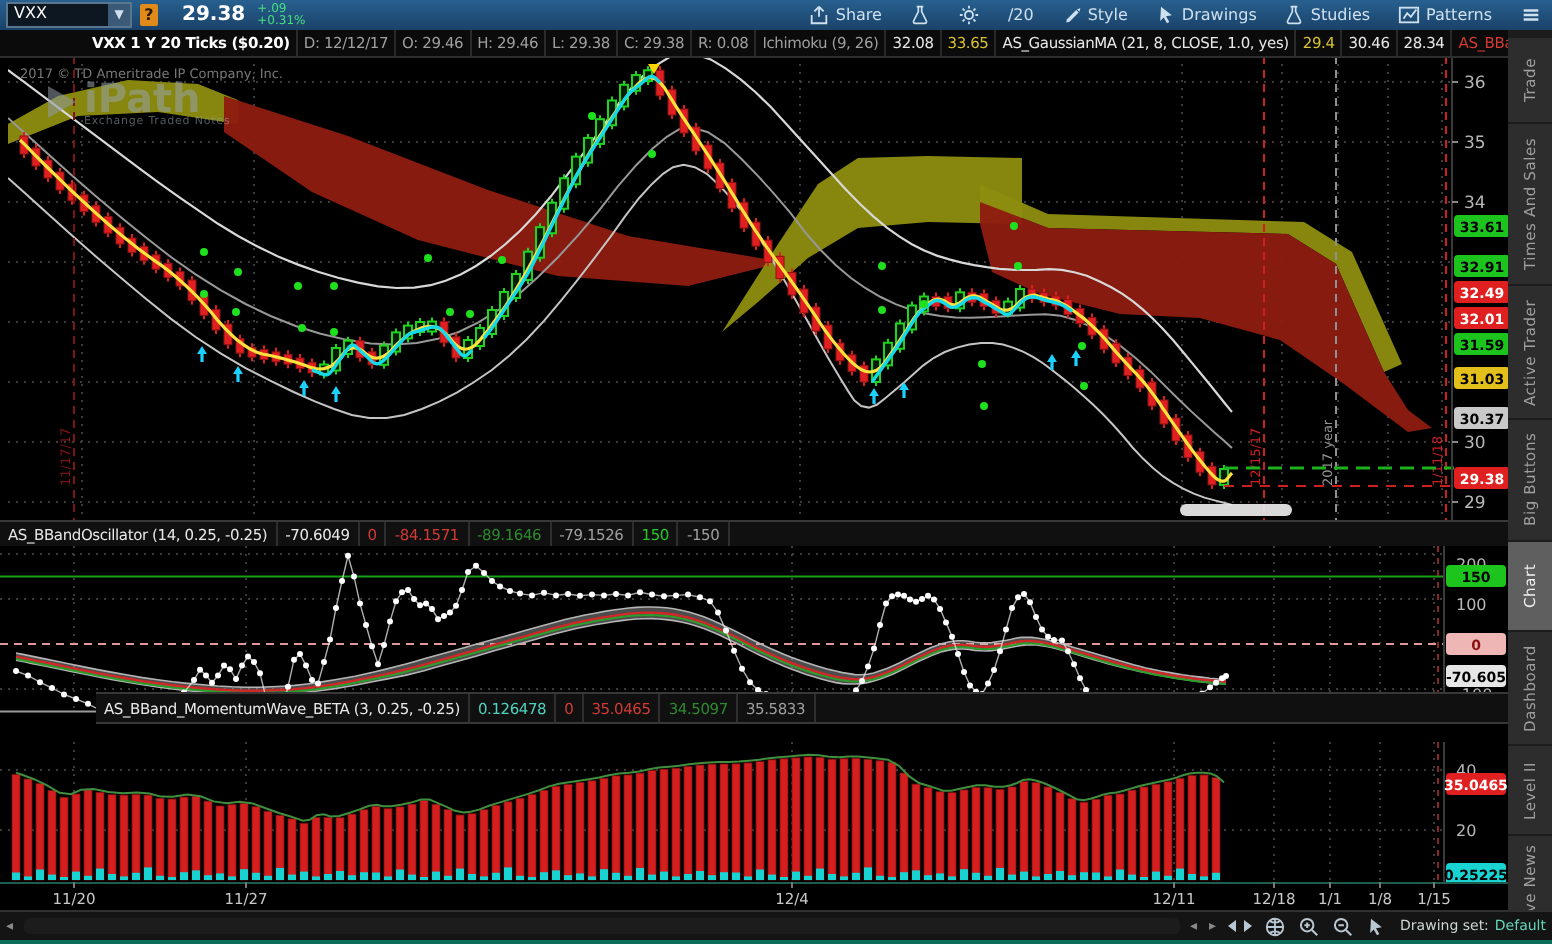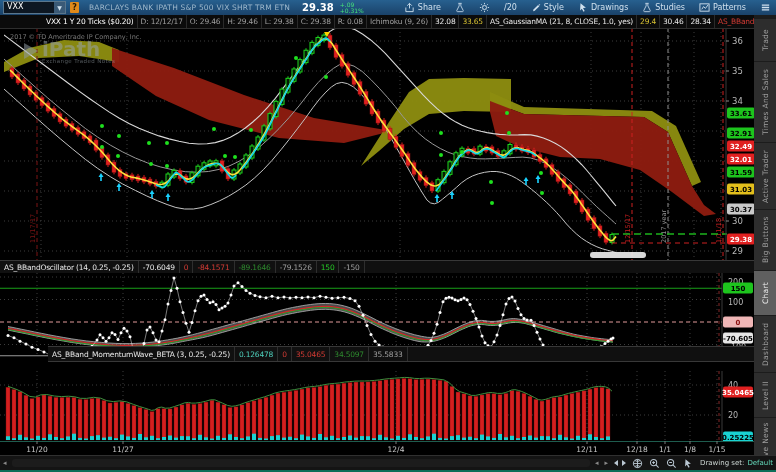--- a/index.html
+++ b/index.html
@@ -18,21 +18,21 @@
   .last{color:#fff;font-weight:bold;font-size:10px;margin-left:8px;}
   .chg{font-size:6px;line-height:6px;color:#45e07c;margin-left:2px;}
   .tbsp{flex:1;}
   .tbtn{display:flex;align-items:center;gap:3px;padding:0 5px;height:15px;cursor:pointer;white-space:nowrap;}
   .tbtn svg{display:block;}
   
   .statusrow{position:absolute;left:0;top:15px;width:754px;height:13px;background:#0b0b0b;
     border-bottom:1px solid #2e2e2e;display:flex;align-items:center;font-size:7.5px;color:#b5b5b5;
     overflow:hidden;white-space:nowrap;z-index:4;letter-spacing:-0.2px;}
   .sc{padding:0 3px;border-right:1px solid #2a2a2a;height:13px;display:flex;align-items:center;}
-  .sc.bold{color:#fff;font-weight:normal;padding-left:46px;}
+  .sc.bold{color:#fff;font-weight:bold;padding-left:46px;}
   .c-white{color:#e8e8e8;}.c-gray{color:#9f9f9f;}.c-red{color:#d23b34;}
   .c-green{color:#25c825;}.c-dgreen{color:#2e8a2e;}.c-yellow{color:#d8c232;}
   .c-cyan{color:#4fd2be;}
   
   .mainwrap{position:absolute;left:4px;top:28px;width:754px;height:232px;background:#000;}
   .copyright{position:absolute;left:6px;top:5px;font-size:6.5px;color:#787878;z-index:3;}
   .watermark{position:absolute;left:20px;top:12px;opacity:.55;z-index:2;display:flex;gap:4px;align-items:flex-start;}
   .wm-tri{width:0;height:0;border-top:8px solid transparent;border-bottom:8px solid transparent;
     border-left:14px solid #8f9aa2;margin-top:3px;}
   .wm-brand{font-size:20px;font-weight:bold;color:#97a1a8;line-height:18px;}
@@ -70,21 +70,20 @@
 <body>
 
 <div id="app">
 
   <div class="titlebar">
     <div class="symbox">
       <span>VXX</span>
       <span class="ddl">▼</span>
     </div>
     <div class="helpbadge">?</div>
-    <div class="company">BARCLAYS BANK IPATH S&amp;P 500 VIX SHRT TRM ETN</div>
     <div class="last">29.38</div>
     <div class="chg">
       <div>+.09</div>
       <div>+0.31%</div>
     </div>
     <div class="tbsp"></div>
     <div class="tbtn">
       <span>
           <svg width="11" height="11" viewBox="0 0 12 12" fill="none" stroke="#cfe0ee" stroke-width="1">
             <path d="M2,6 v4.5 h8 V6 M6,7 V1.5 M6,1.5 L3.5,4 M6,1.5 L8.5,4"></path>

